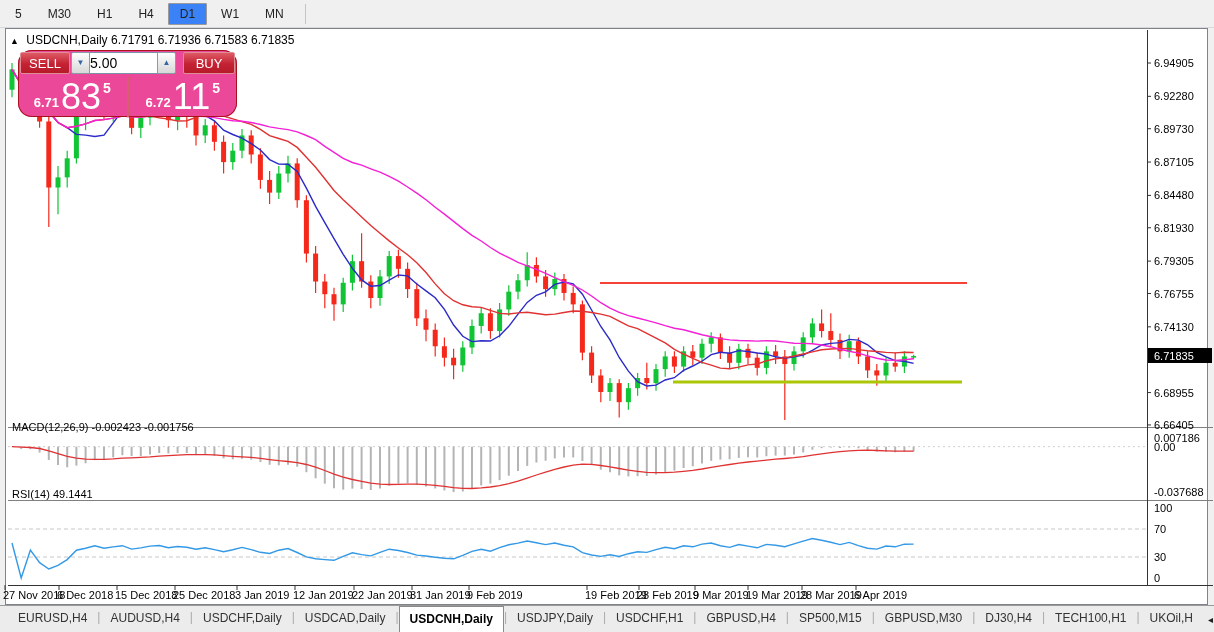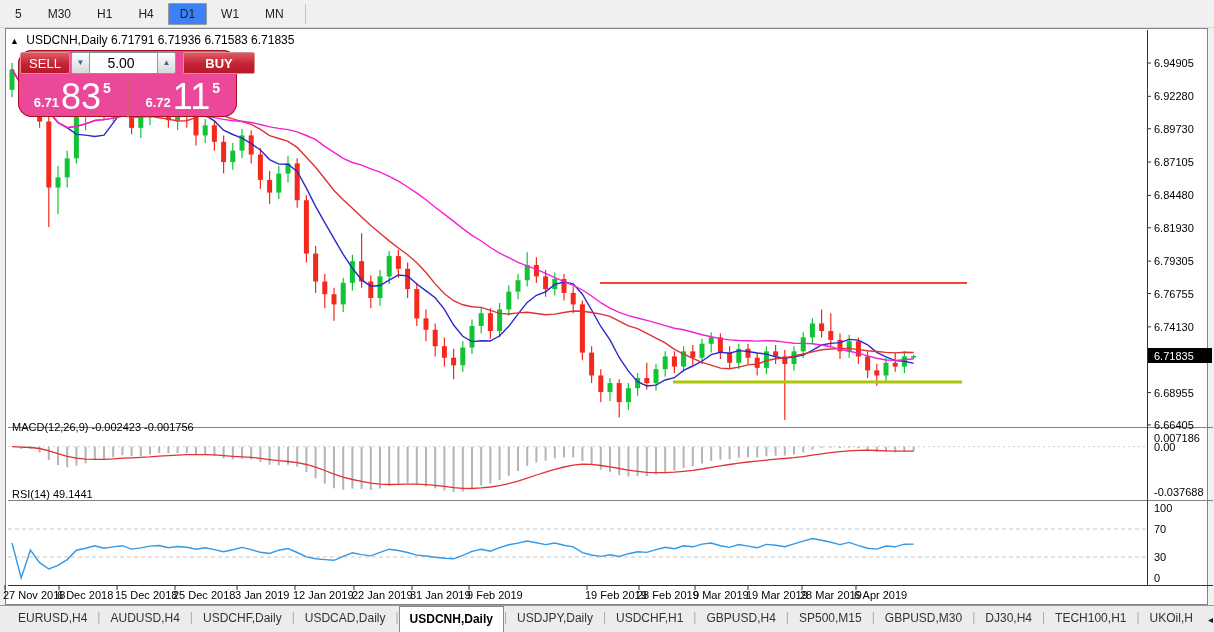--- a/index.html
+++ b/index.html
@@ -21,30 +21,30 @@
   .chart-title .arrow{font-size:9px;margin-right:4px;}
   .ind-label{position:absolute;z-index:3;font-size:11px;color:#000;}
   
   .order-widget{position:absolute;left:9px;top:50px;width:219px;height:67px;z-index:5;
                 background:#ec4899;border-radius:14px;box-shadow:0 0 0 1px #a8121f inset;margin-left:9px;}
   .ow-row{position:absolute;left:0;top:0;width:219px;height:27px;}
   .ow-btn{position:absolute;top:2px;height:22px;line-height:22px;text-align:center;
           color:#fff;font-size:13px;background:linear-gradient(180deg,#de5a65 0%,#c42232 55%,#b61b2a 100%);
           border:1px solid #df8d95;border-radius:2px;box-sizing:border-box;cursor:pointer;}
   .ow-sell{left:2px;width:50px;}
-  .ow-buy{left:165px;width:72px;font-weight:bold;}
+  .ow-buy{left:165px;width:52px;}
   .spin-btn{position:absolute;top:2px;width:19px;height:22px;box-sizing:border-box;
             background:linear-gradient(#fdfdfd,#d8d8d8);border:1px solid #8a9ba8;
             color:#3566a0;font-size:8px;line-height:20px;text-align:center;cursor:pointer;}
   .spin-down{left:53px;border-radius:2px 0 0 2px;}
   .spin-up{left:139px;border-radius:0 2px 2px 0;}
   .vol-input{position:absolute;left:72px;top:2px;width:67px;height:22px;box-sizing:border-box;
              border:1px solid #7a92a8;border-left:none;border-right:none;
              font-family:"Liberation Sans",sans-serif;font-size:14px;color:#000;
-             text-align:center;padding:0 5px 0 0;outline:none;}
+             text-align:left;padding:0 5px 0 0;outline:none;}
   .ow-prices{position:absolute;left:0;top:27px;width:219px;height:40px;display:flex;}
   .ow-tile{flex:1;position:relative;color:#fff;display:flex;align-items:flex-end;
            justify-content:center;padding-bottom:3px;box-sizing:border-box;}
   .ow-tile.left{border-right:2px solid #d4606c;}
   .ow-small{font-size:13px;font-weight:bold;margin:0 2px 4px 0;}
   .ow-big{font-size:36px;line-height:34px;font-weight:400;}
   .ow-sup{font-size:14px;font-weight:bold;margin:0 0 18px 2px;}
   
   .tabbar{position:absolute;left:0;top:605px;width:1214px;height:27px;background:#ececec;
           border-top:1px solid #9a9a9a;display:flex;align-items:stretch;

